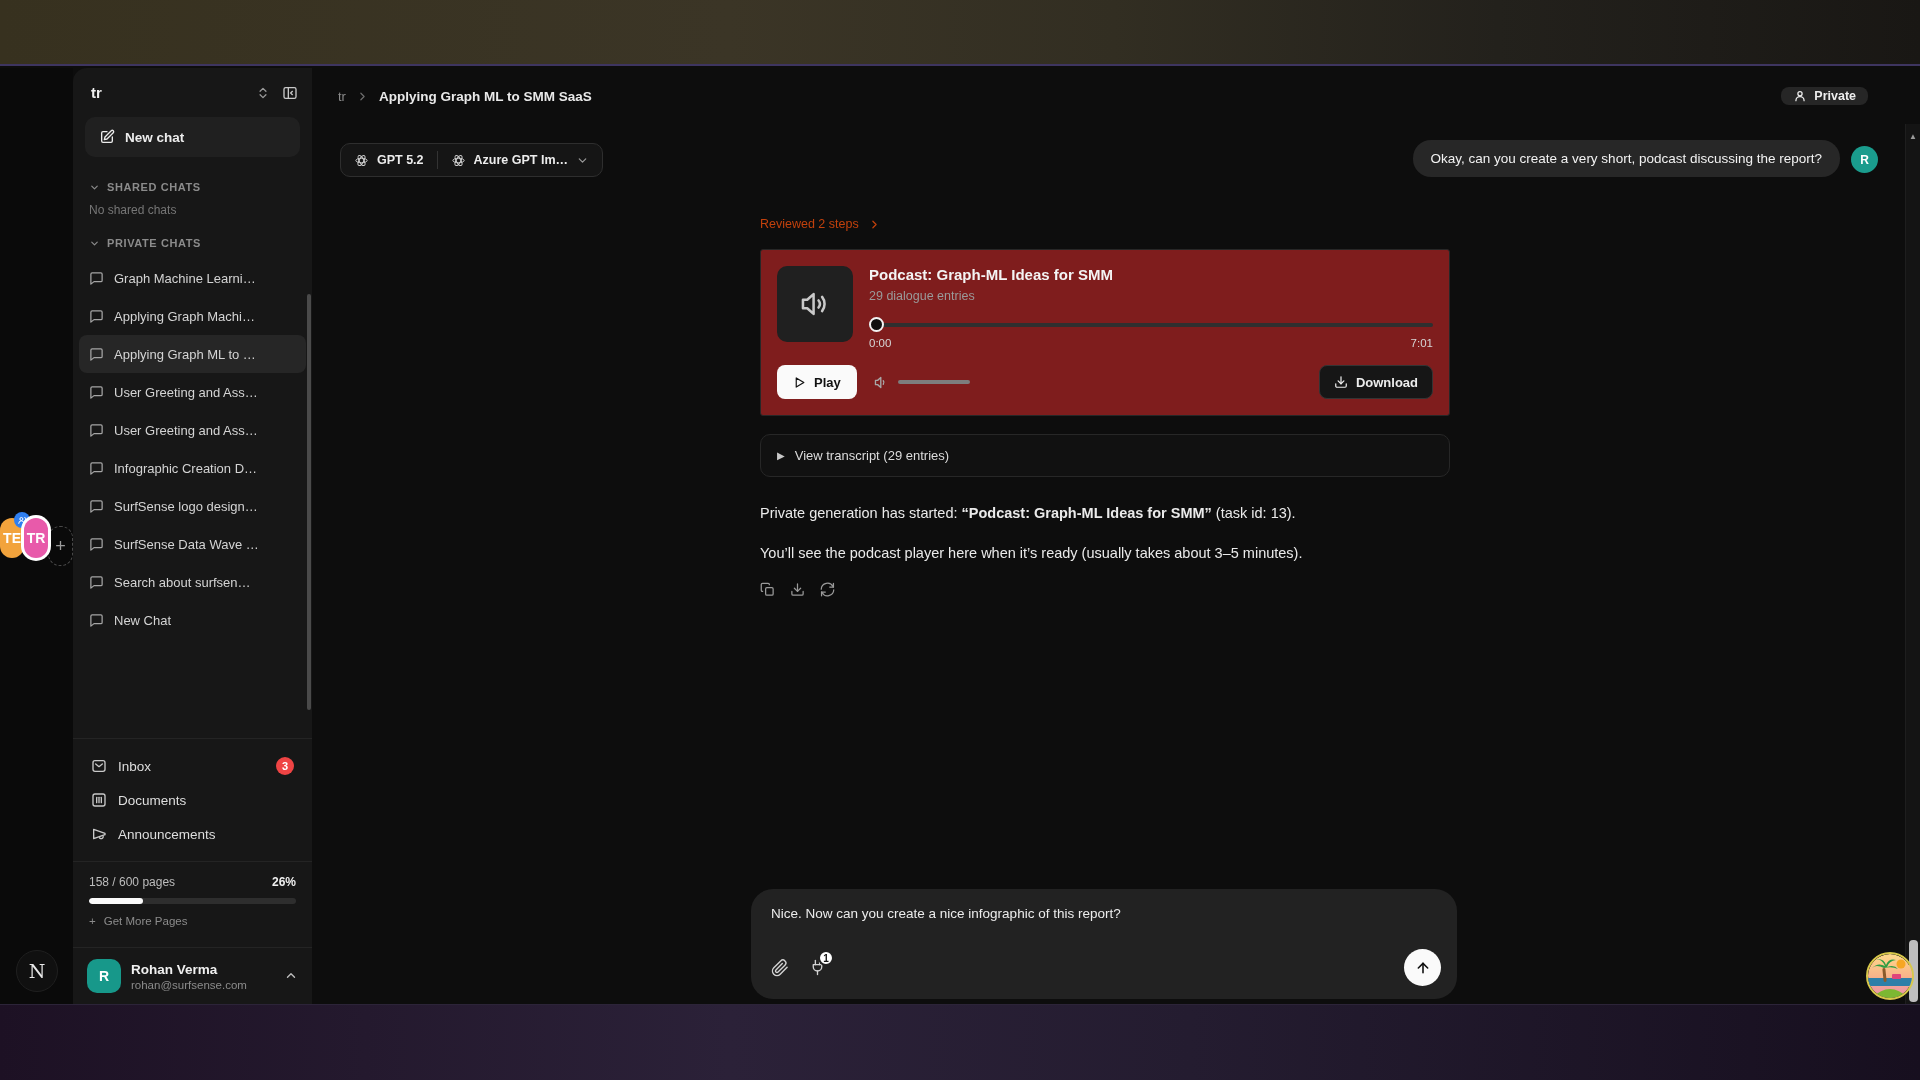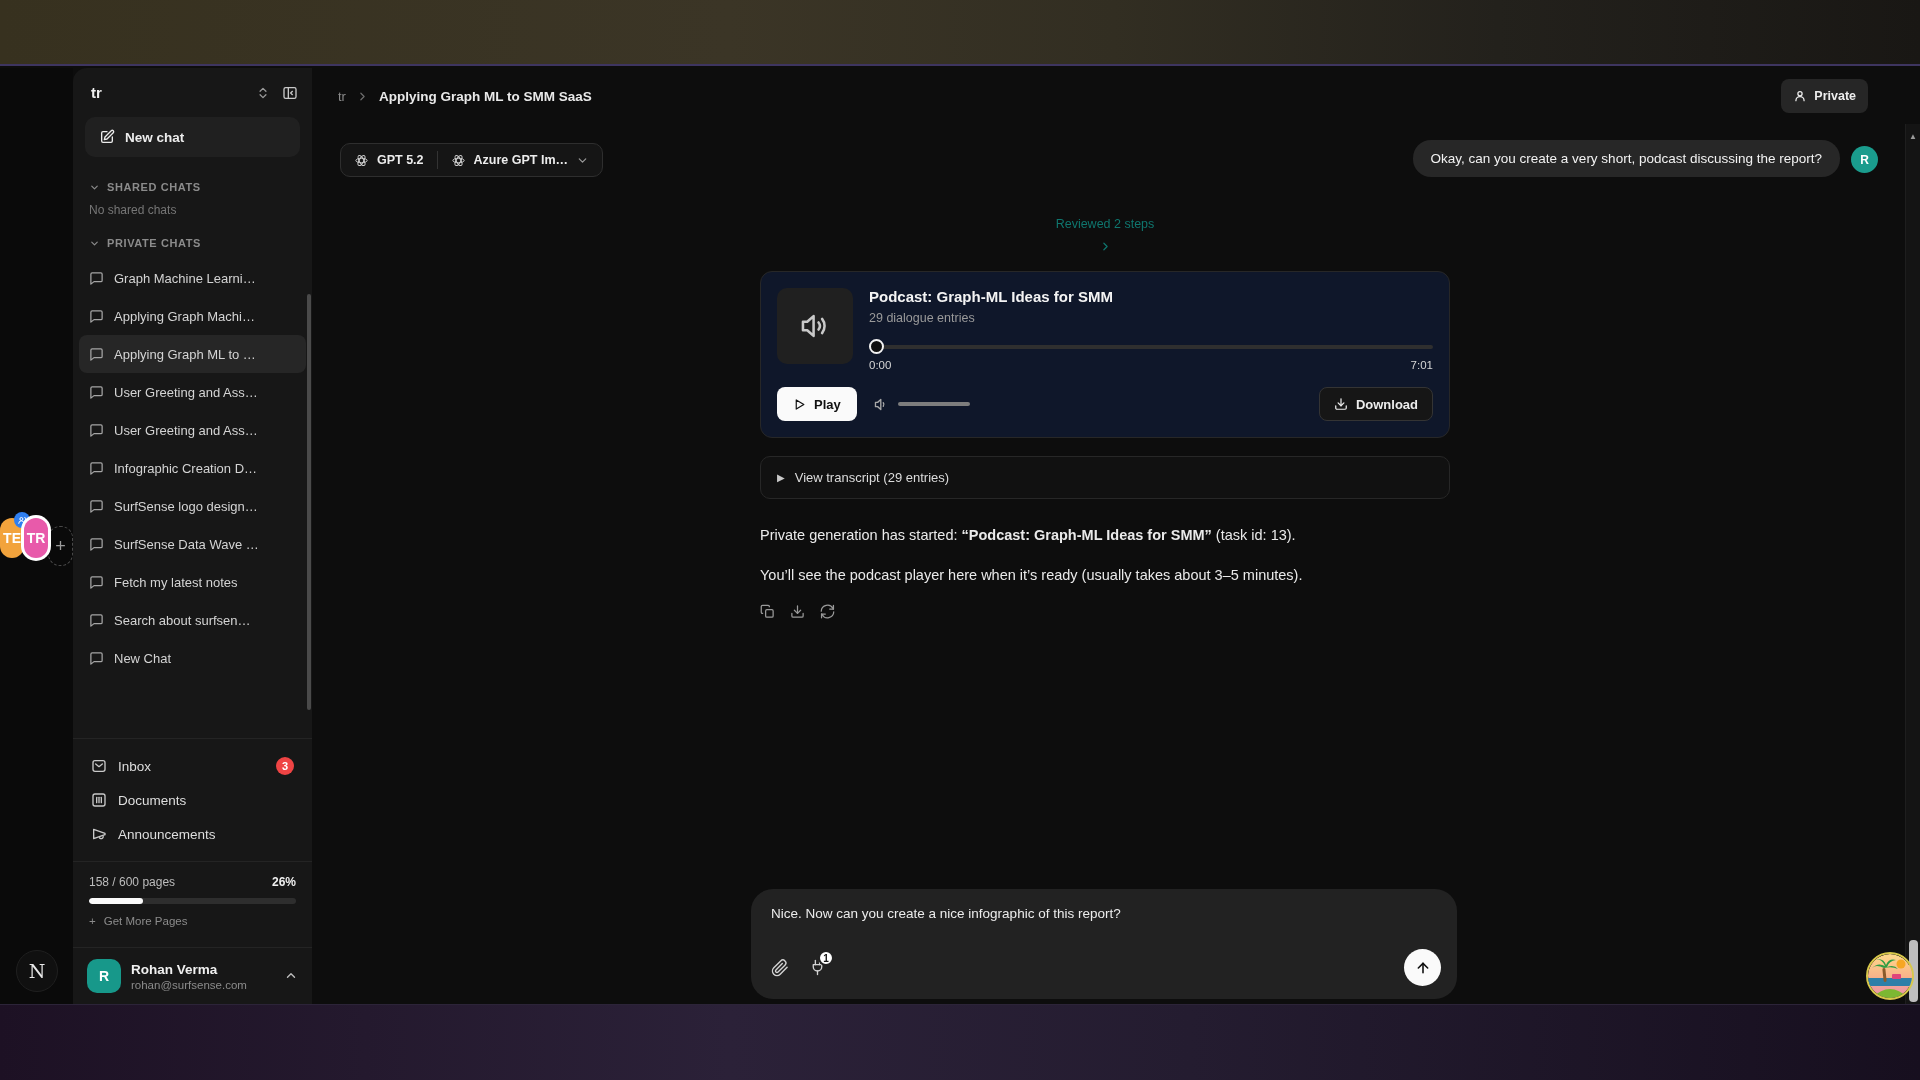--- a/index.html
+++ b/index.html
@@ -65,37 +65,37 @@
   .user-name { color:#f0f0f0; font-size:13.5px; font-weight:bold; }
   .user-email { color:#8b8b8b; font-size:11.5px; margin-top:2px; }
   .user-caret { margin-left:auto; color:#bdbdbd; }
 
   
   .main { flex:1; position:relative; background:#0d0d0d; overflow:hidden; }
   .main-header { height:56px; display:flex; align-items:center; padding:0 26px; }
   .crumb-root { color:#8b8b8b; font-size:13px; cursor:pointer; }
   .crumb-sep { color:#6d6d6d; margin:0 10px; display:flex; }
   .crumb-title { color:#e9e9e9; font-size:13.5px; font-weight:bold; }
-  .private-btn { margin-left:auto; margin-right:26px; height:34px; background:#262626; border-radius:8px; display:flex;
+  .private-btn { margin-left:auto; margin-right:26px; height:18px; background:#262626; border-radius:8px; display:flex;
     align-items:center; gap:7px; padding:0 12px; color:#ededed; font-size:12.5px; font-weight:bold; cursor:pointer;justify-content:center; }
 
   .row-top { display:flex; align-items:flex-end; padding:16px 42px 0 28px; }
   .model-pill { display:flex; align-items:center; height:34px; border:1px solid #2e2e2e; background:#151515; border-radius:10px; }
   .model-seg { display:flex; align-items:center; gap:8px; padding:0 13px; color:#ececec; font-size:12.5px; font-weight:bold;
     cursor:pointer; height:100%; }
   .model-div { width:1px; height:18px; background:#333; }
   .openai { color:#cfcfcf; display:flex; }
   .bubble-wrap { margin-left:auto; display:flex; align-items:flex-start; gap:11px; }
   .bubble { background:#272727; border-radius:18px; padding:11px 18px; color:#f2f2f2; font-size:13.5px; max-width:560px; }
   .msg-avatar { width:27px; height:27px; border-radius:50%; background:#1a9c8d; color:#fff; font-size:12px; font-weight:bold;
     display:flex; align-items:center; justify-content:center; margin-top:6px; }
 
   .thread { margin-left:448px; width:690px; }
-  .steps-row { margin-top:40px; display:flex; align-items:center; gap:9px; color:#0f766e; font-size:12.5px; cursor:pointer;flex-direction:column; }
-  .podcast-card { margin-top:18px; border:1px solid #272727; background:#0f172a; border-radius:12px; padding:16px; }
+  .steps-row { margin-top:40px; display:flex; align-items:center; gap:9px; color:#c2410c; font-size:12.5px; cursor:pointer; }
+  .podcast-card { margin-top:18px; border:1px solid #272727; background:#7f1d1d; border-radius:3px; padding:16px; }
   .pod-top { display:flex; gap:16px; }
   .pod-tile { width:76px; height:76px; background:#202020; border-radius:10px; display:flex; align-items:center; justify-content:center;
     color:#c9c9c9; flex:none; }
   .pod-meta { flex:1; min-width:0; }
   .pod-title { color:#f4f4f4; font-size:15px; font-weight:bold; }
   .pod-sub { color:#9a9a9a; font-size:12.5px; margin-top:6px; }
   .pod-slider { position:relative; margin-top:14px; height:16px; cursor:pointer; }
   .pod-track { position:absolute; top:6px; left:0; right:0; height:4px; border-radius:2px; background:#2f2f2f; }
   .pod-thumb { position:absolute; top:0px; left:0px; width:15px; height:15px; border-radius:50%; background:#101010; border:2.5px solid #f2f2f2; }
   .pod-times { display:flex; color:#d6d6d6; font-size:11.5px; margin-top:4px; }
@@ -248,26 +248,20 @@
           <svg class="c-icon" width="15" height="15" viewBox="0 0 24 24" fill="none" stroke="currentColor" stroke-width="2" stroke-linejoin="round">
               <path d="M21 15a2 2 0 0 1-2 2H8l-5 4V5a2 2 0 0 1 2-2h14a2 2 0 0 1 2 2z"></path>
             </svg>
           <span>SurfSense logo design…</span>
         </div>
         <div class="chat-item">
           <svg class="c-icon" width="15" height="15" viewBox="0 0 24 24" fill="none" stroke="currentColor" stroke-width="2" stroke-linejoin="round">
               <path d="M21 15a2 2 0 0 1-2 2H8l-5 4V5a2 2 0 0 1 2-2h14a2 2 0 0 1 2 2z"></path>
             </svg>
           <span>SurfSense Data Wave …</span>
-        </div>
-        <div class="chat-item">
-          <svg class="c-icon" width="15" height="15" viewBox="0 0 24 24" fill="none" stroke="currentColor" stroke-width="2" stroke-linejoin="round">
-              <path d="M21 15a2 2 0 0 1-2 2H8l-5 4V5a2 2 0 0 1 2-2h14a2 2 0 0 1 2 2z"></path>
-            </svg>
-          <span>Fetch my latest notes</span>
         </div>
         <div class="chat-item">
           <svg class="c-icon" width="15" height="15" viewBox="0 0 24 24" fill="none" stroke="currentColor" stroke-width="2" stroke-linejoin="round">
               <path d="M21 15a2 2 0 0 1-2 2H8l-5 4V5a2 2 0 0 1 2-2h14a2 2 0 0 1 2 2z"></path>
             </svg>
           <span>Search about surfsen…</span>
         </div>
         <div class="chat-item">
           <svg class="c-icon" width="15" height="15" viewBox="0 0 24 24" fill="none" stroke="currentColor" stroke-width="2" stroke-linejoin="round">
               <path d="M21 15a2 2 0 0 1-2 2H8l-5 4V5a2 2 0 0 1 2-2h14a2 2 0 0 1 2 2z"></path>

